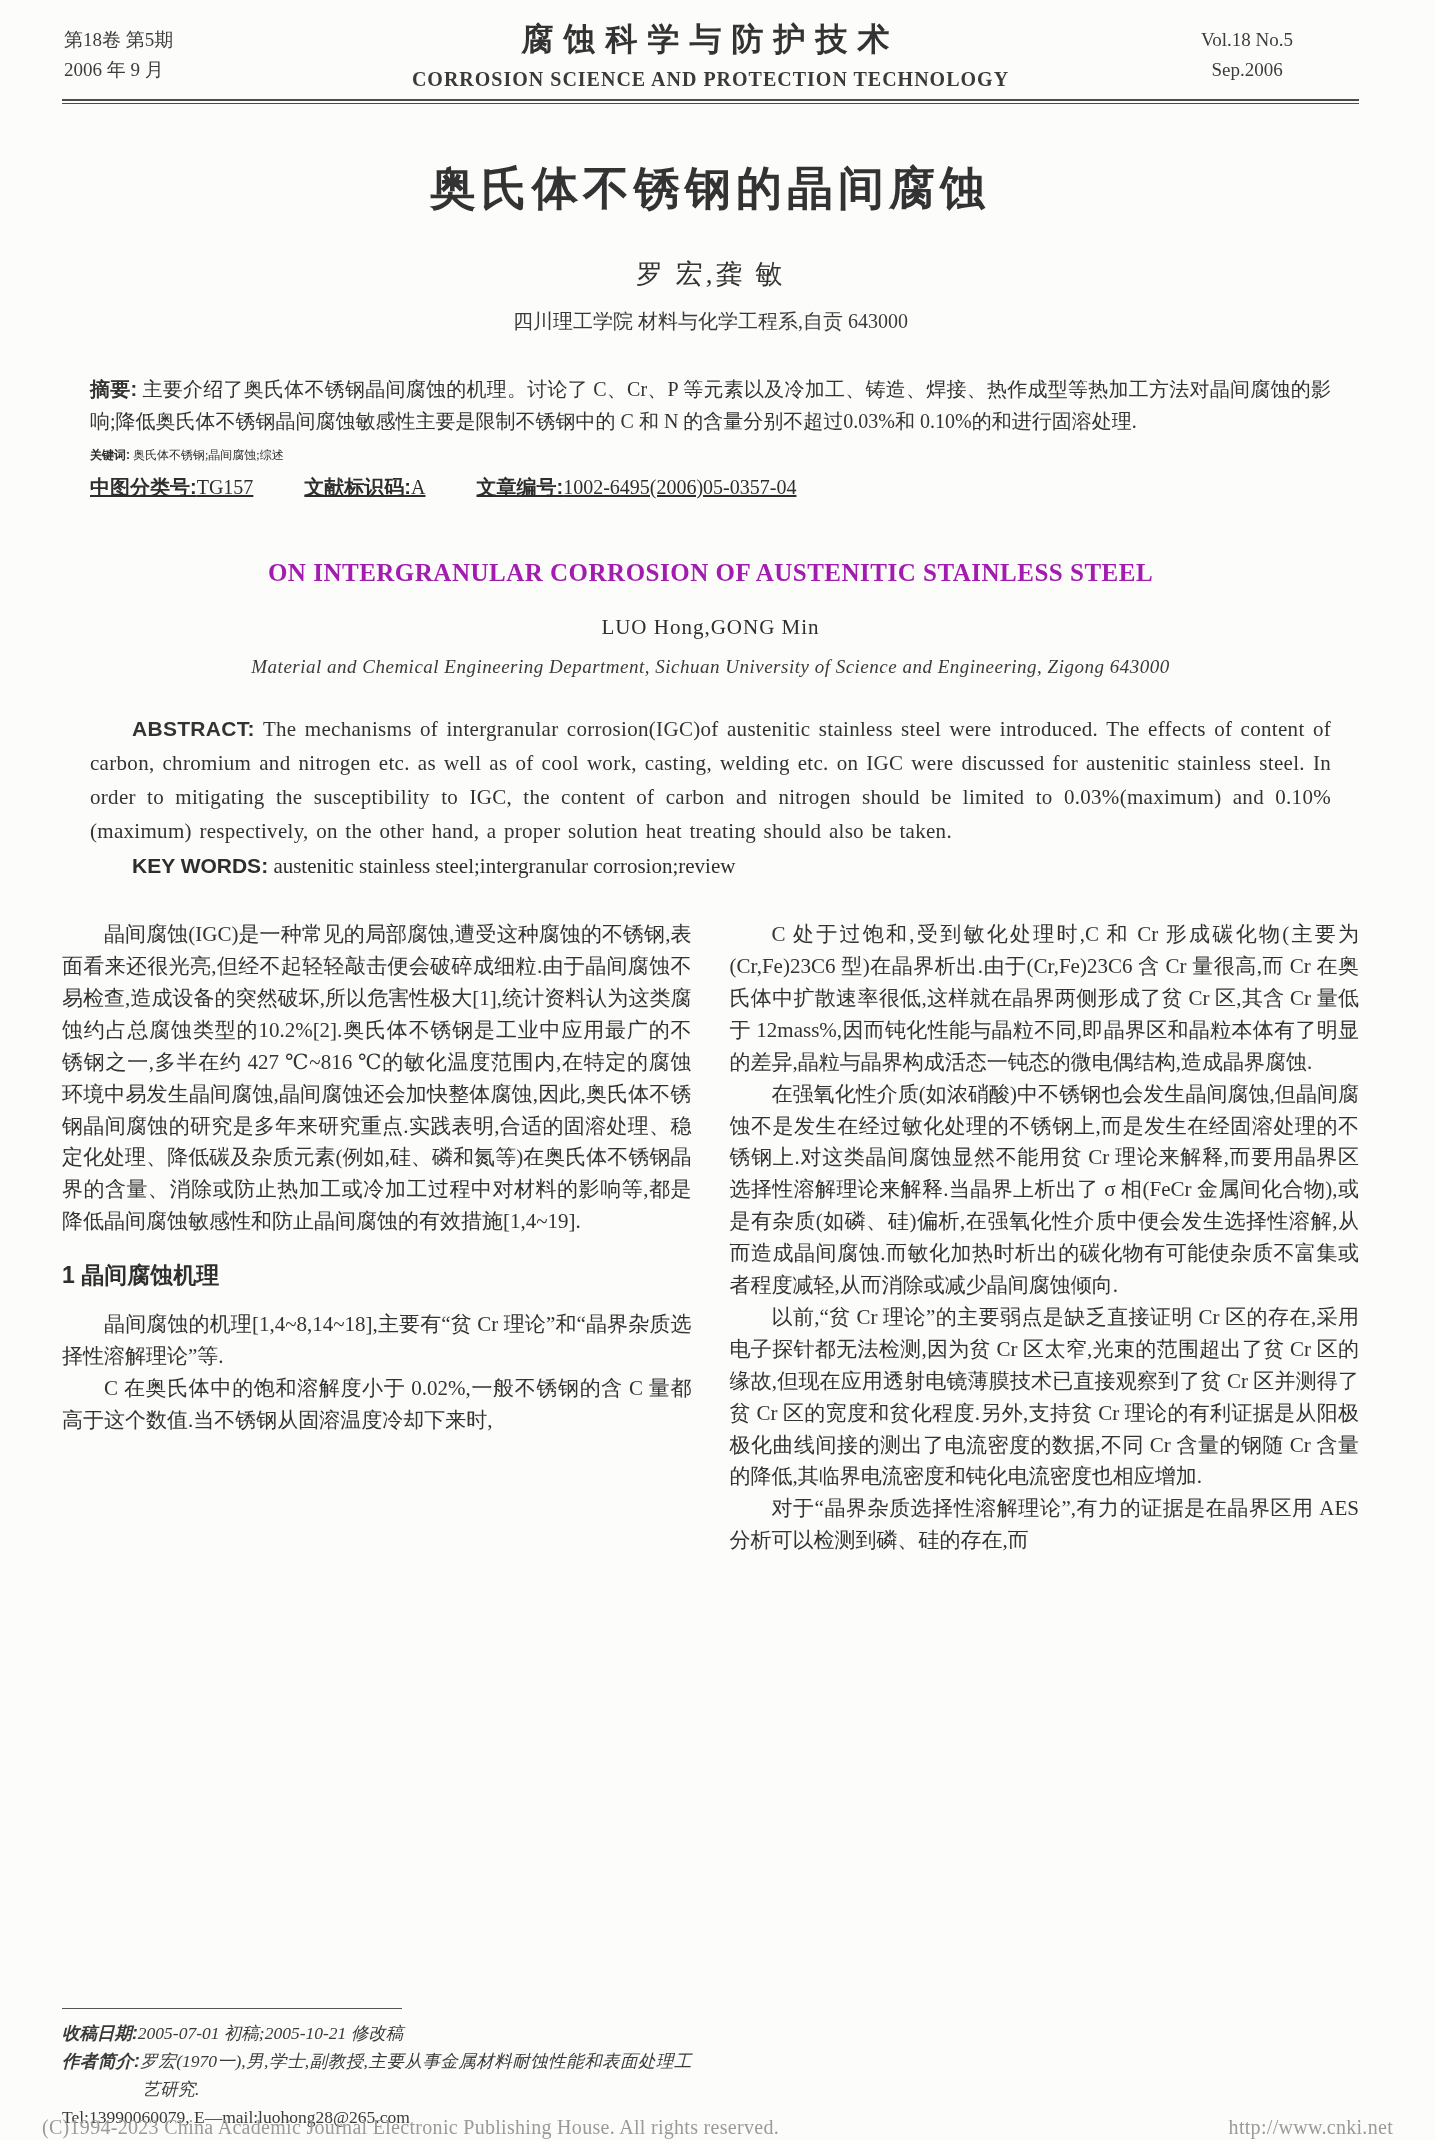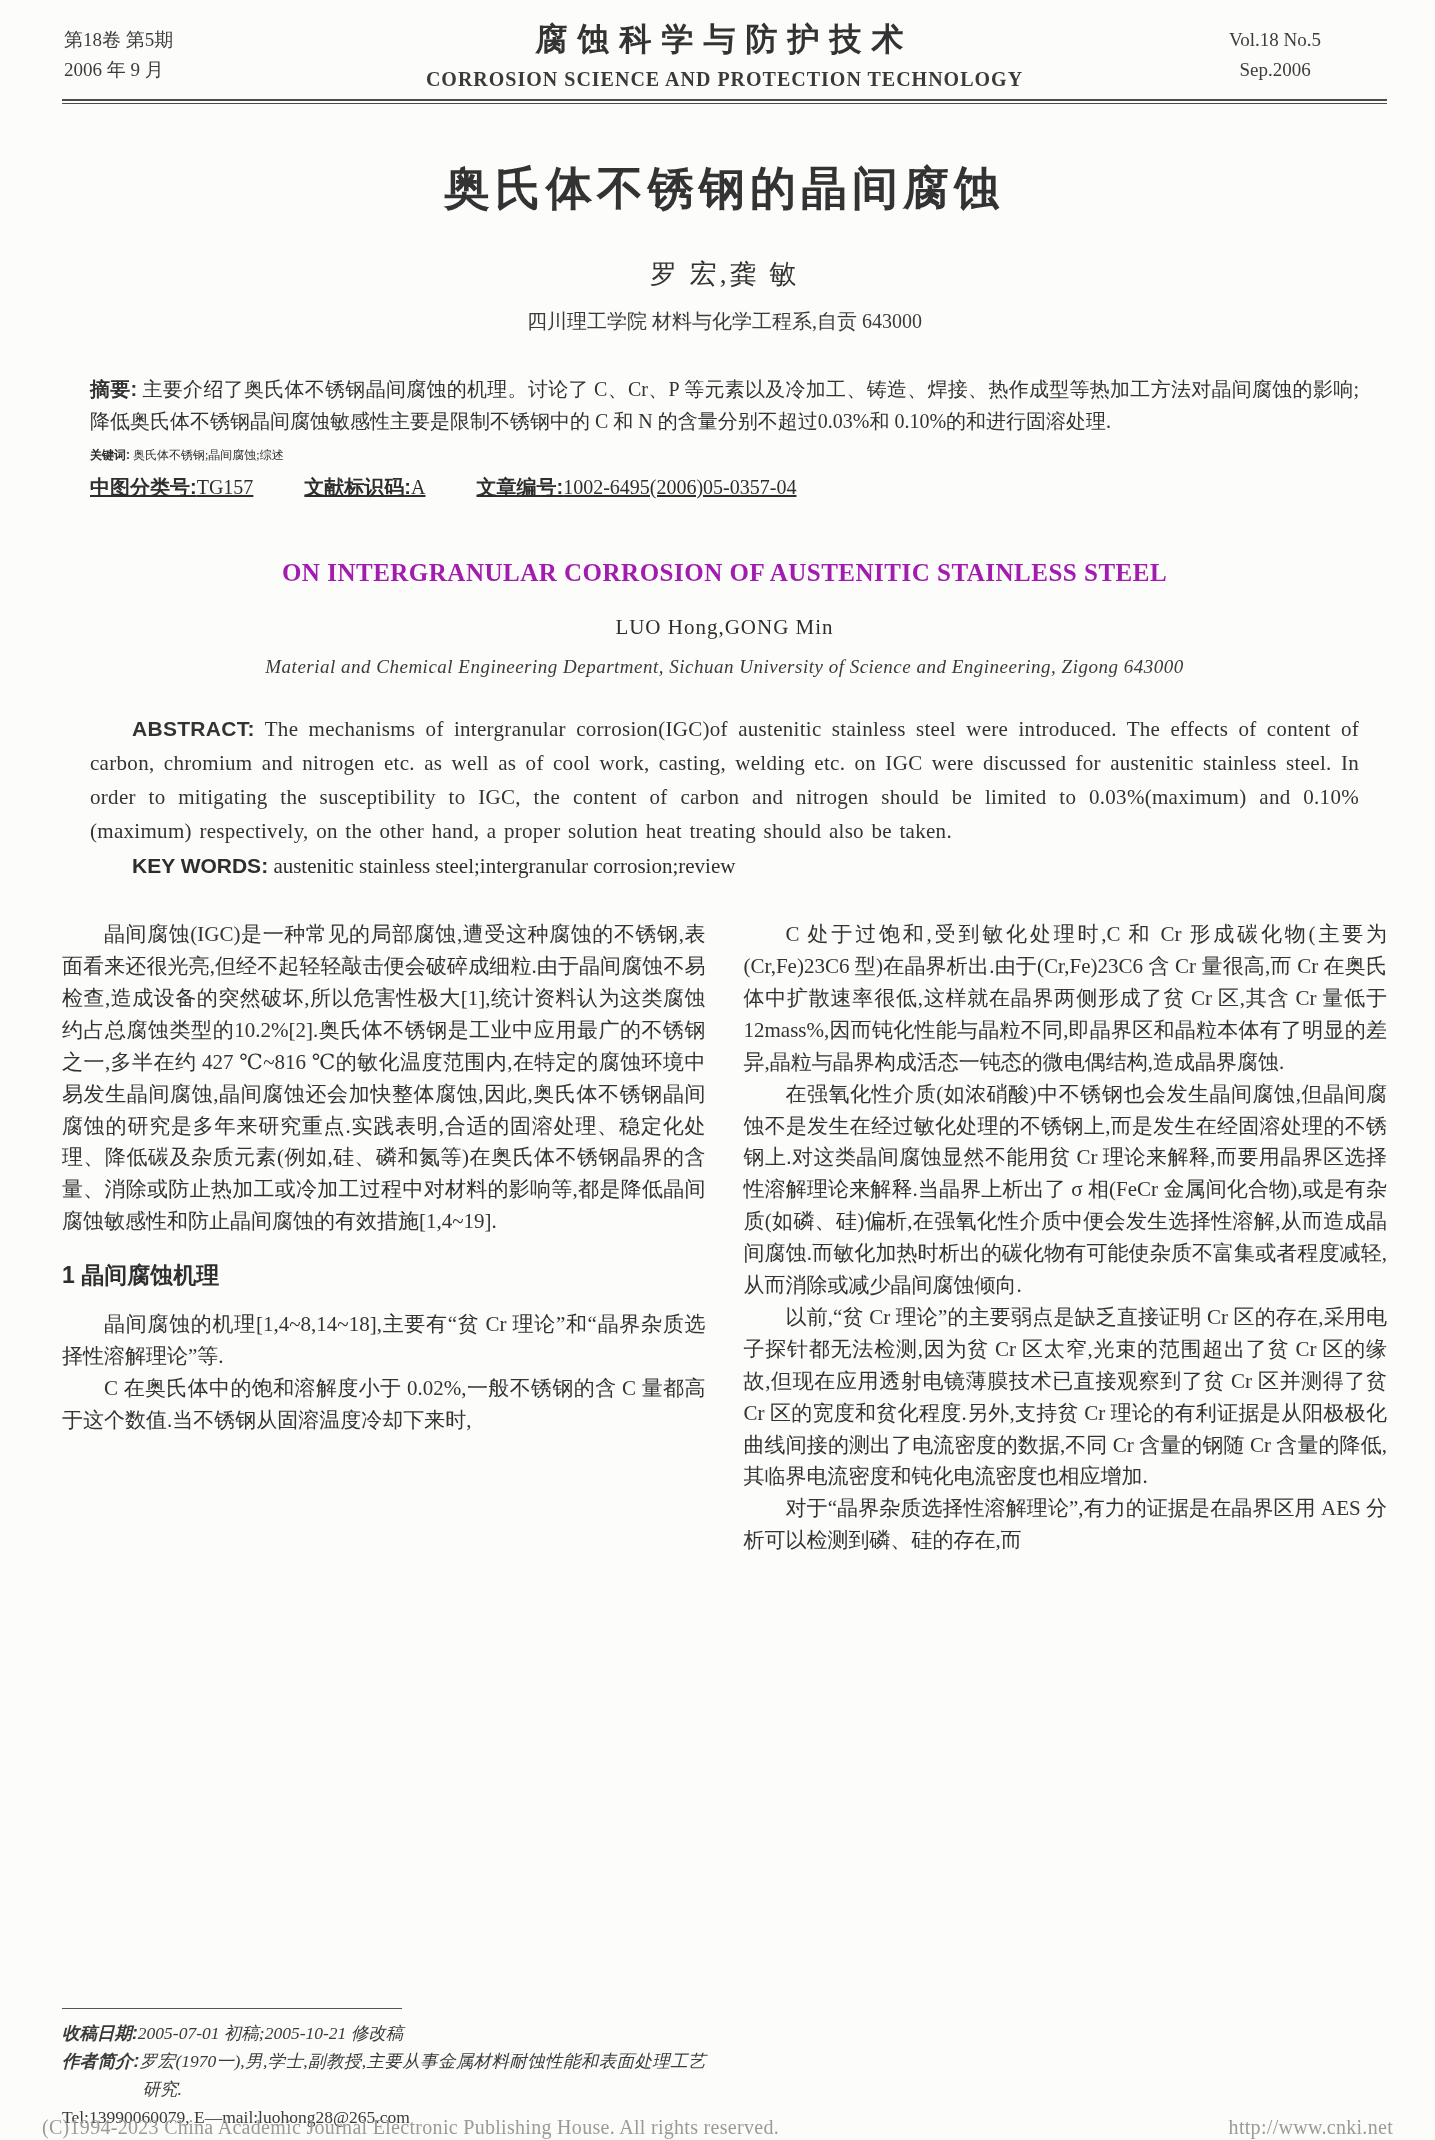--- a/index.html
+++ b/index.html
@@ -1,20 +1,20 @@
 <!DOCTYPE html>
 <html lang="zh"><head>
 <meta charset="utf-8">
 <style>
   * { margin:0; padding:0; box-sizing:border-box; }
   html,body { background:#d9d9d9; }
   body { font-family:"Liberation Serif","DejaVu Serif",serif; color:#2e2e2e; }
   .page {
     position:relative; width:1435px; height:2140px; margin:0 auto;
-    background:#fcfcfa; padding:16px 48px 0 62px; overflow:hidden;
+    background:#fcfcfa; padding:16px 76px 0 62px; overflow:hidden;
   }
   
   .journal-header { display:flex; justify-content:space-between; align-items:center; padding:2px 2px 8px 2px; }
   .hdr-side { font-size:19px; line-height:1.55; color:#3c3c3c; width:220px; }
   .hdr-left { text-align:left; }
   .hdr-right { text-align:center; }
   .hdr-center { text-align:center; flex:1; }
   .hdr-cn { font-size:32px; font-weight:bold; letter-spacing:10px; color:#333; }
   .hdr-en { font-size:20px; font-weight:bold; letter-spacing:1px; margin-top:6px; color:#3a3a3a; }
   .double-rule { height:5px; border-top:2px solid #4c4c4c; border-bottom:1px solid #4c4c4c; }

